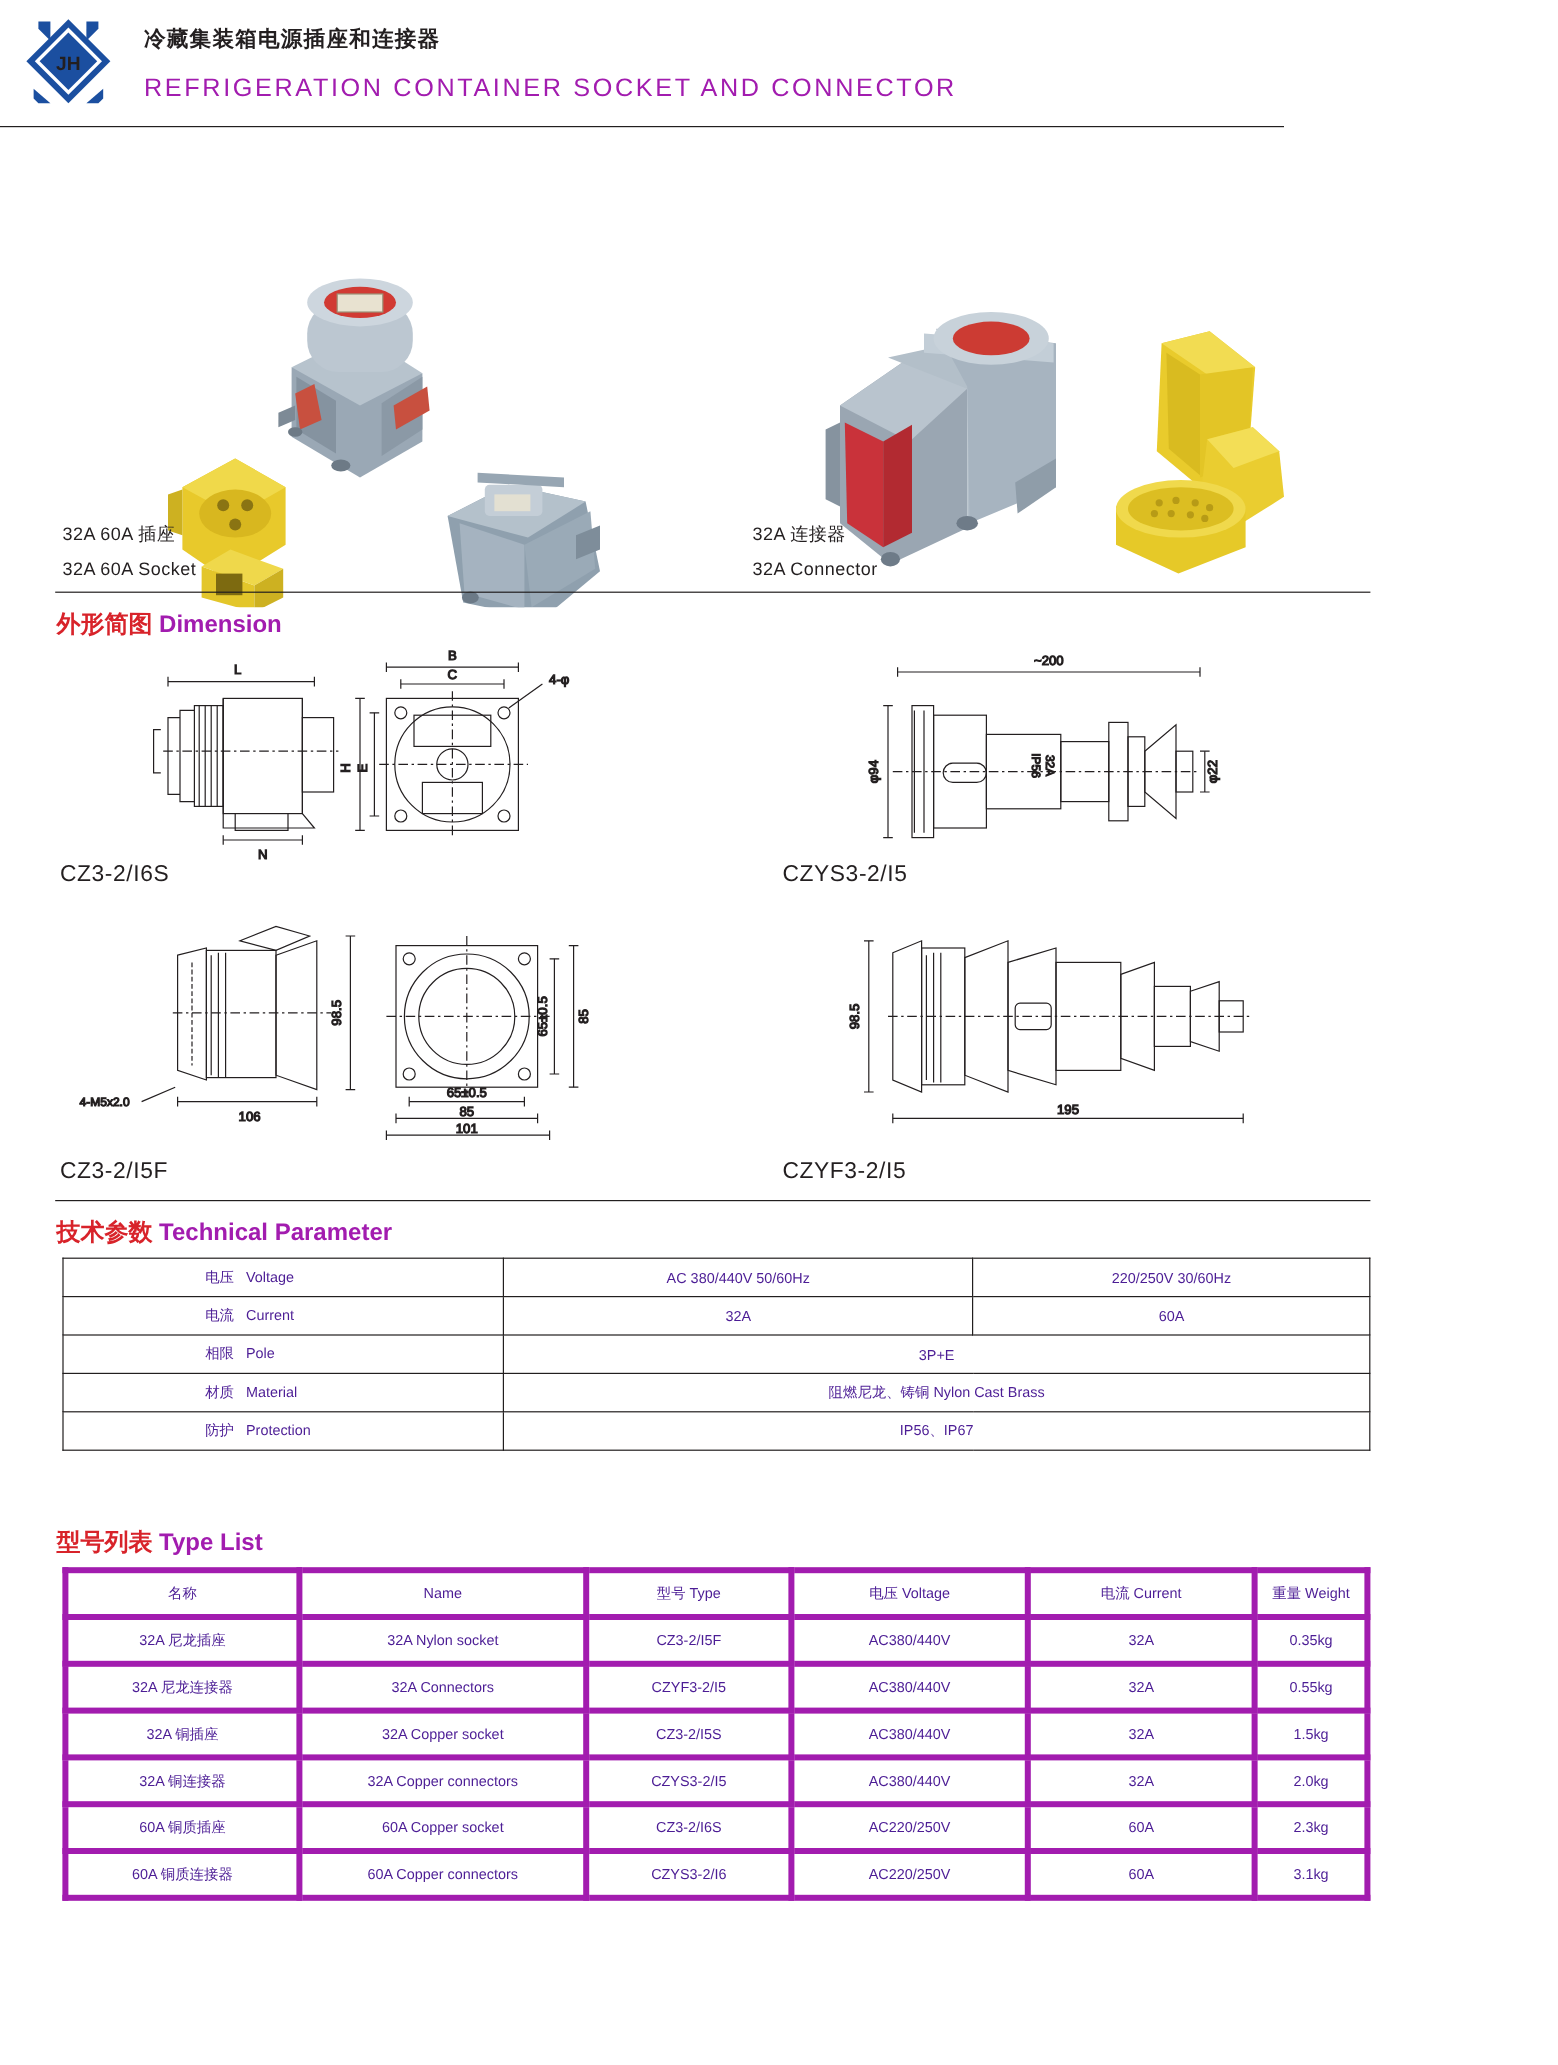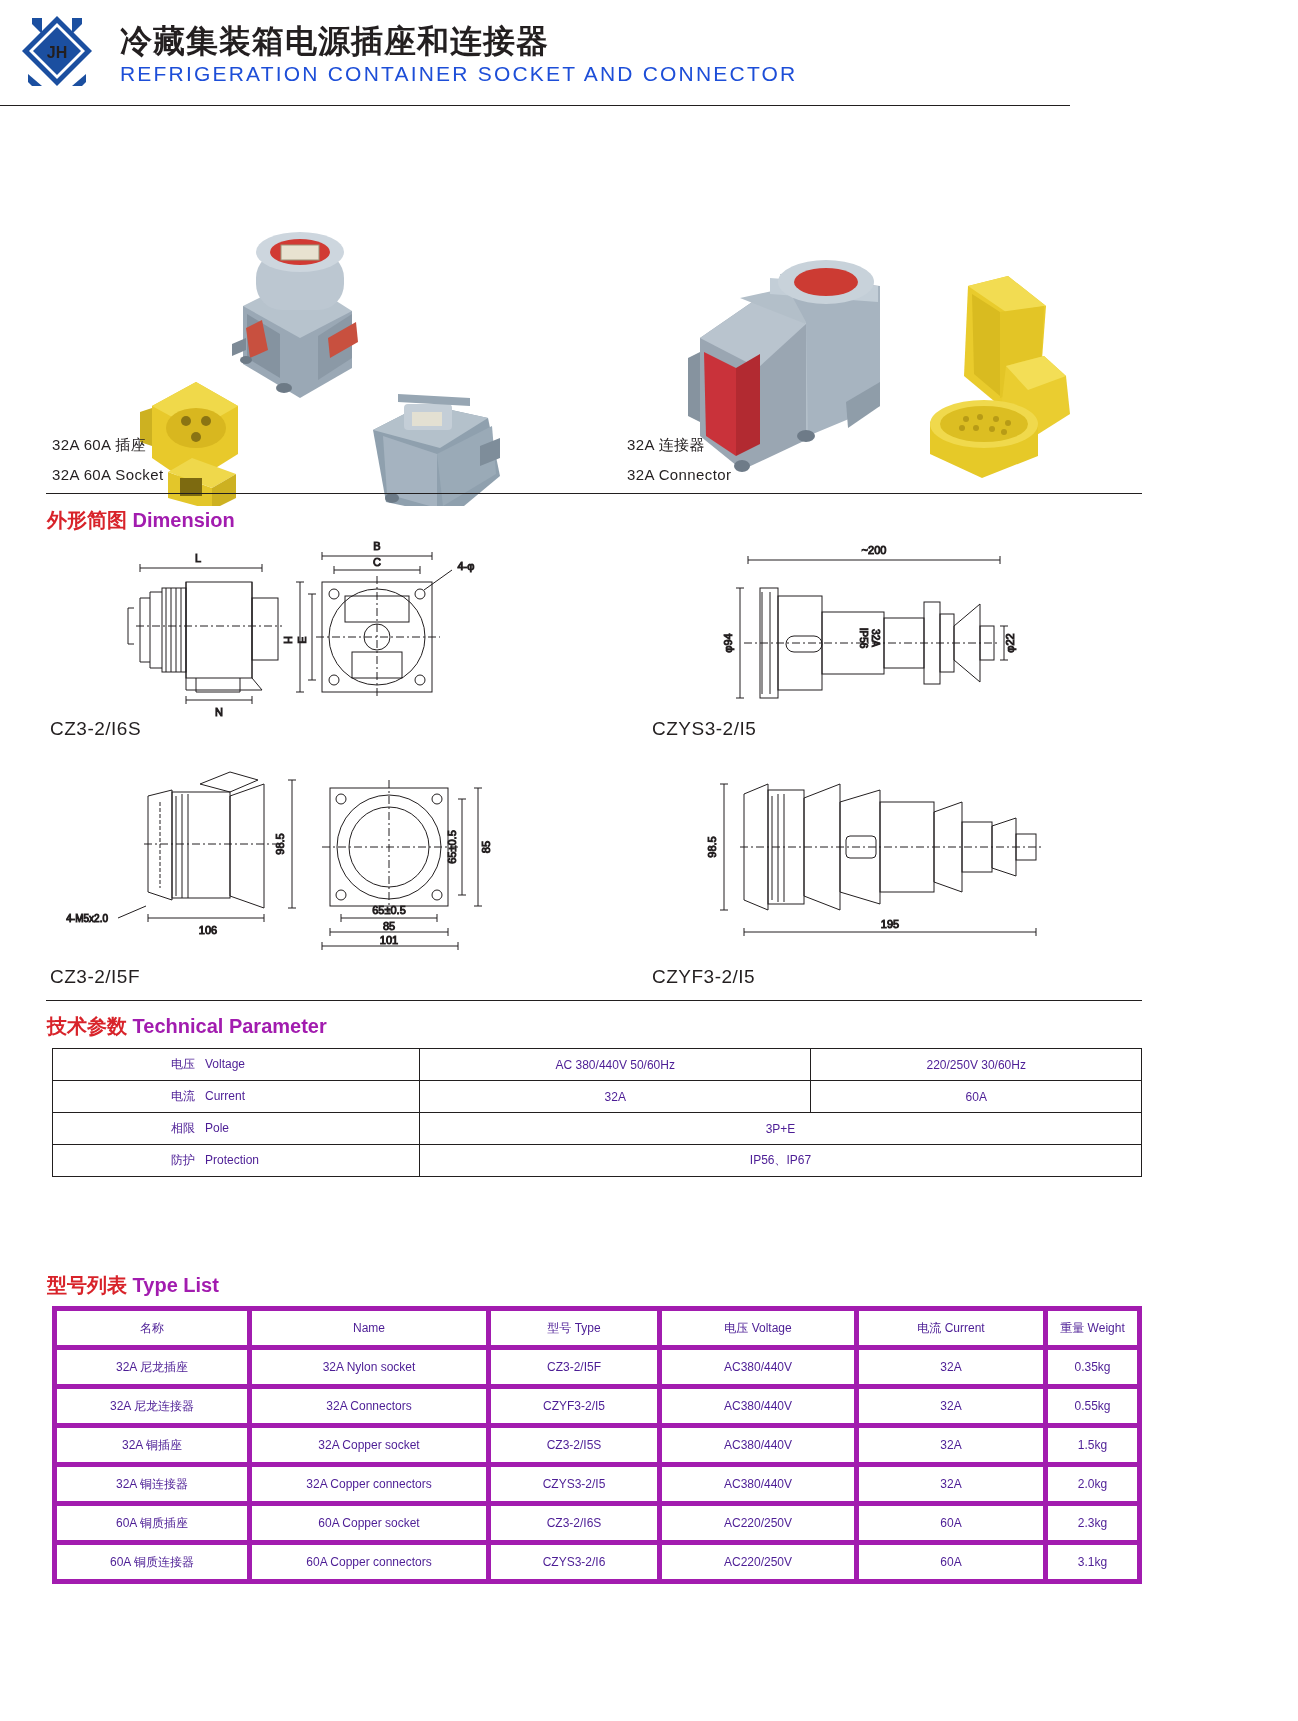--- a/index.html
+++ b/index.html
@@ -35,32 +35,32 @@
     top: 12px;
     width: 78px;
     height: 78px;
   }
   .logo svg { display: block; }
 
   .header-cn {
     position: absolute;
     left: 120px;
     top: 20px;
-    font-size: 32px;
+    font-size: 18px;
     font-weight: bold;
     letter-spacing: 1px;
     color: #231f20;
   }
   .header-en {
     position: absolute;
     left: 120px;
     top: 62px;
     font-size: 21px;
     letter-spacing: 2.2px;
-    color: #1d4ed8;
+    color: #a21caf;
   }
 
   
   .photos {
     position: relative;
     height: 390px;
   }
 
   .caption-row {
     position: absolute;
@@ -463,20 +463,26 @@
         <td>60A</td>
       </tr>
       <tr>
         <td class="label">
           <span class="label-inner"><span class="cn">相限</span><span class="en">Pole</span></span>
         </td>
         <td colspan="2">3P+E</td>
       </tr>
       <tr>
         <td class="label">
+          <span class="label-inner"><span class="cn">材质</span><span class="en">Material</span></span>
+        </td>
+        <td colspan="2">阻燃尼龙、铸铜 Nylon Cast Brass</td>
+      </tr>
+      <tr>
+        <td class="label">
           <span class="label-inner"><span class="cn">防护</span><span class="en">Protection</span></span>
         </td>
         <td colspan="2">IP56、IP67</td>
       </tr>
     </tbody>
   </table>
 
   <div class="sect-title" style="top:1272px;">
     <span class="cn">型号列表</span>
     <span class="en">Type List</span>

